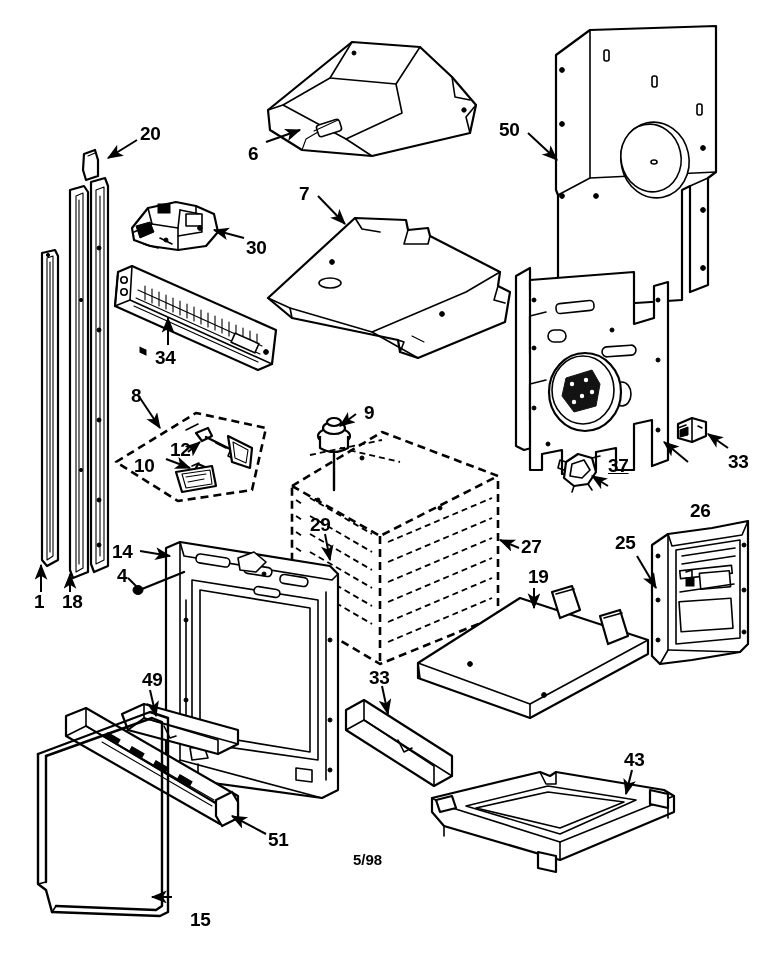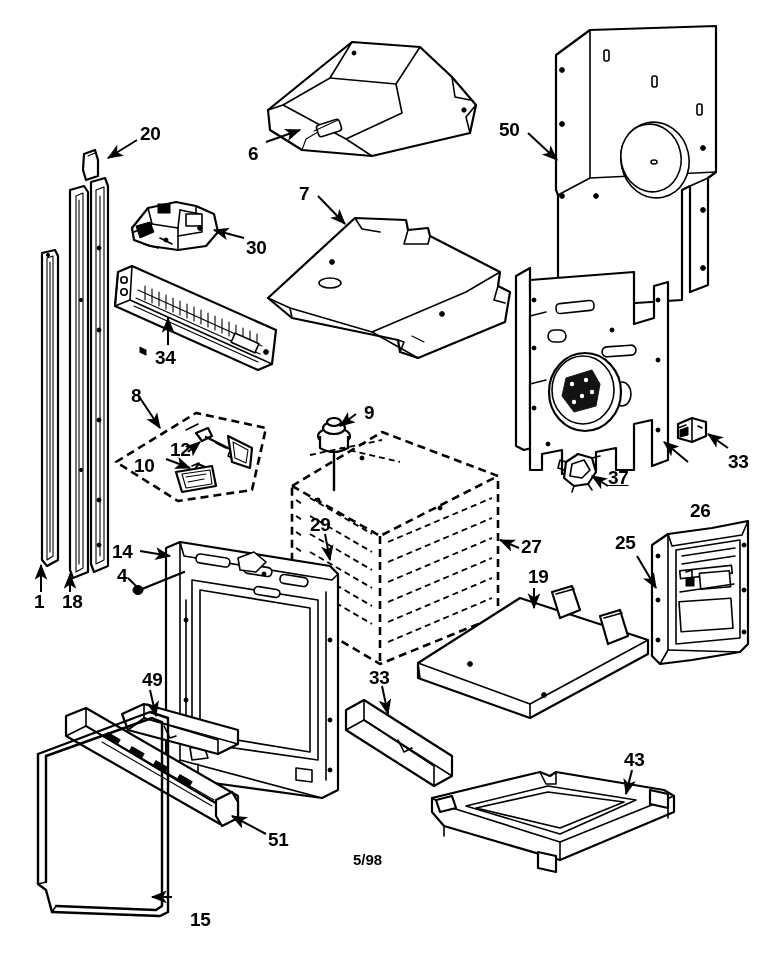--- a/index.html
+++ b/index.html
@@ -452,21 +452,21 @@
   <div class="callout" style="left:499px;top:120px;">50</div>
   <div class="callout" style="left:299px;top:184px;">7</div>
   <div class="callout" style="left:246px;top:238px;">30</div>
   <div class="callout" style="left:155px;top:348px;">34</div>
   <div class="callout" style="left:131px;top:386px;">8</div>
   <div class="callout" style="left:364px;top:403px;">9</div>
   <div class="callout" style="left:170px;top:440px;">12</div>
   <div class="callout" style="left:134px;top:456px;">10</div>
   <div class="callout" style="left:690px;top:455px;margin-top:46px;">26</div>
   <div class="callout" style="left:728px;top:452px;">33</div>
-  <div class="callout" style="left:608px;top:468px;text-decoration:underline;">37</div>
+  <div class="callout" style="left:608px;top:456px;text-decoration:underline;">37</div>
   <div class="callout" style="left:310px;top:515px;">29</div>
   <div class="callout" style="left:521px;top:537px;">27</div>
   <div class="callout" style="left:615px;top:533px;">25</div>
   <div class="callout" style="left:112px;top:542px;">14</div>
   <div class="callout" style="left:117px;top:566px;">4</div>
   <div class="callout" style="left:528px;top:567px;">19</div>
   <div class="callout" style="left:34px;top:592px;">1</div>
   <div class="callout" style="left:62px;top:592px;">18</div>
   <div class="callout" style="left:142px;top:670px;">49</div>
   <div class="callout" style="left:369px;top:668px;">33</div>

